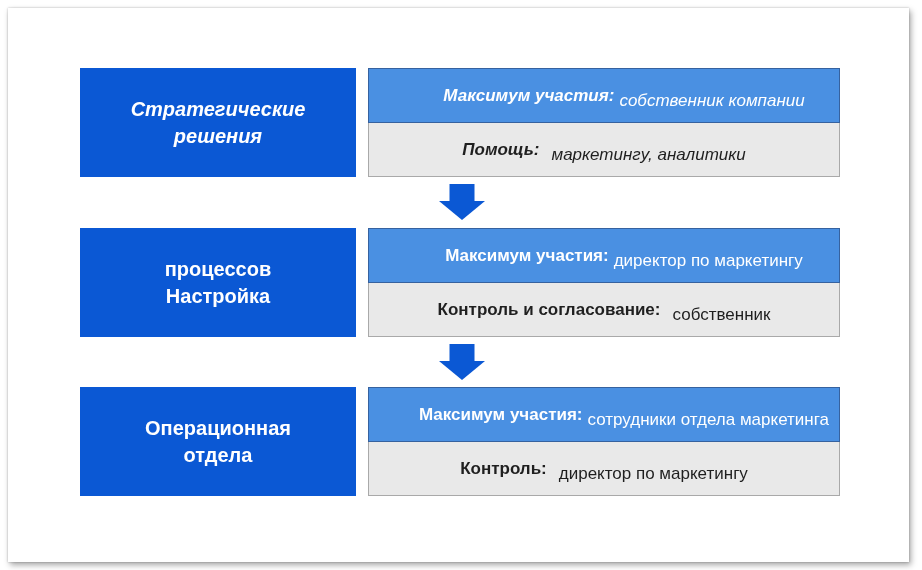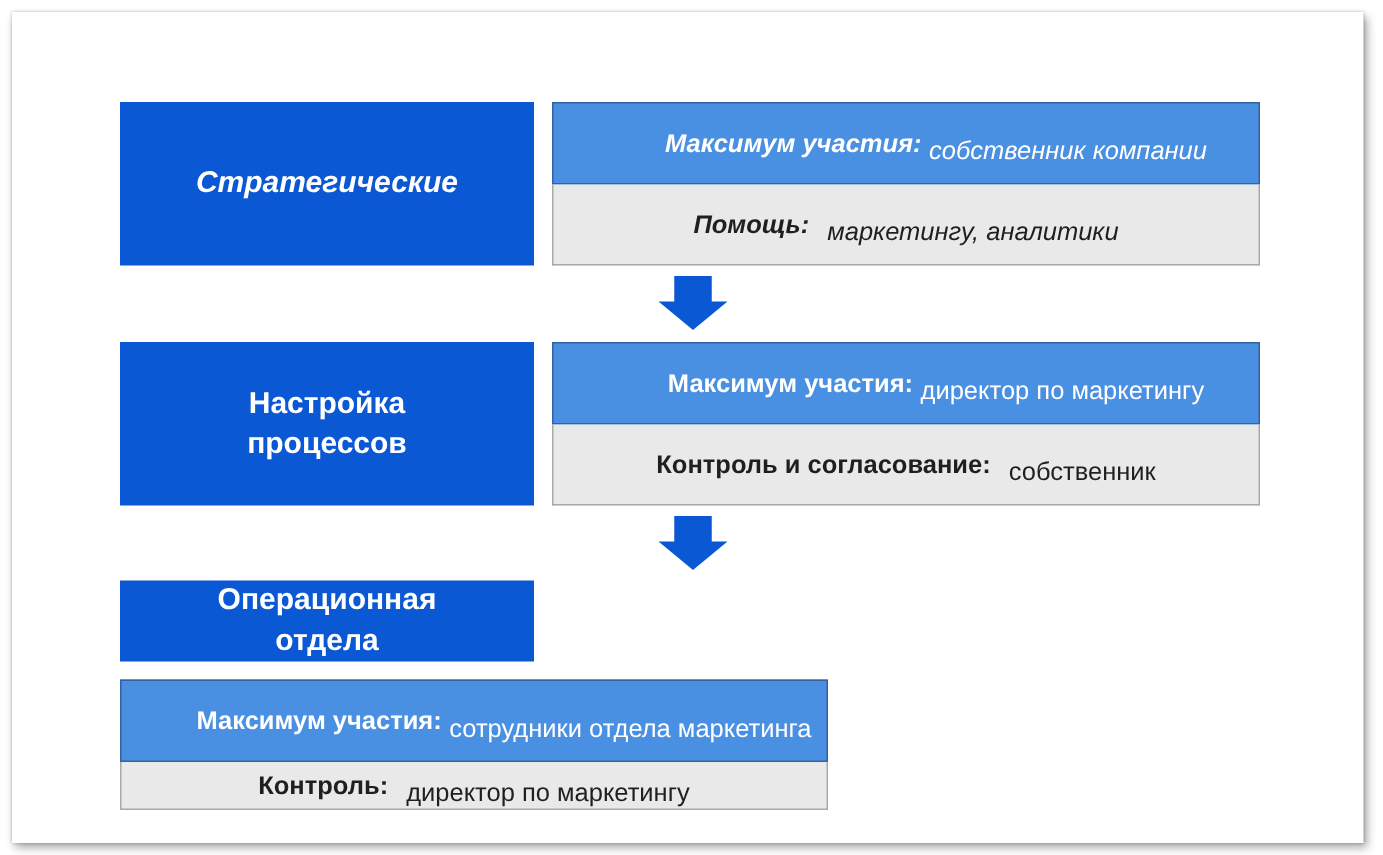--- a/index.html
+++ b/index.html
@@ -28,21 +28,21 @@
   .row {
     position: absolute;
     left: 72px;
     width: 760px;
     height: 109px;
     display: flex;
     gap: 12px;
   }
   .row-1 { top: 60px; font-style: italic; }
   .row-2 { top: 220px; }
-  .row-3 { top: 379px; flex-direction: column; }
+  .row-3 { top: 379px; }
   .stage-box {
     width: 276px;
     background: #0b58d4;
     color: #ffffff;
     display: flex;
     flex-direction: column;
     justify-content: center;
     align-items: center;
     text-align: center;
     font-weight: 700;
@@ -92,20 +92,21 @@
 </style>
 </head>
 <body>
 
 <div class="page">
   <div class="card">
 
     <section class="row row-1">
       <div class="stage-box">
         <div>Стратегические</div>
+        <div>решения</div>
       </div>
       <div class="detail-stack">
         <div class="detail-line participation-box">
           <span class="lbl">Максимум участия:</span>
           <span class="val">собственник компании</span>
         </div>
         <div class="detail-line support-box">
           <span class="lbl">Помощь:</span>
           <span class="val">маркетингу, аналитики</span>
         </div>
@@ -114,22 +115,22 @@
 
     <div class="arrow arrow-1">
       <svg width="50" height="36" viewBox="0 0 50 36" xmlns="http://www.w3.org/2000/svg">
         <rect x="12.5" y="0" width="25" height="18" fill="#0b58d4"></rect>
         <polygon points="2,17 48,17 25,36" fill="#0b58d4"></polygon>
       </svg>
     </div>
 
     <section class="row row-2">
       <div class="stage-box">
+        <div>процессов</div>
         <div>Настройка</div>
-        <div>процессов</div>
       </div>
       <div class="detail-stack">
         <div class="detail-line participation-box">
           <span class="lbl">Максимум участия:</span>
           <span class="val">директор по маркетингу</span>
         </div>
         <div class="detail-line support-box">
           <span class="lbl">Контроль и согласование:</span>
           <span class="val">собственник</span>
         </div>

